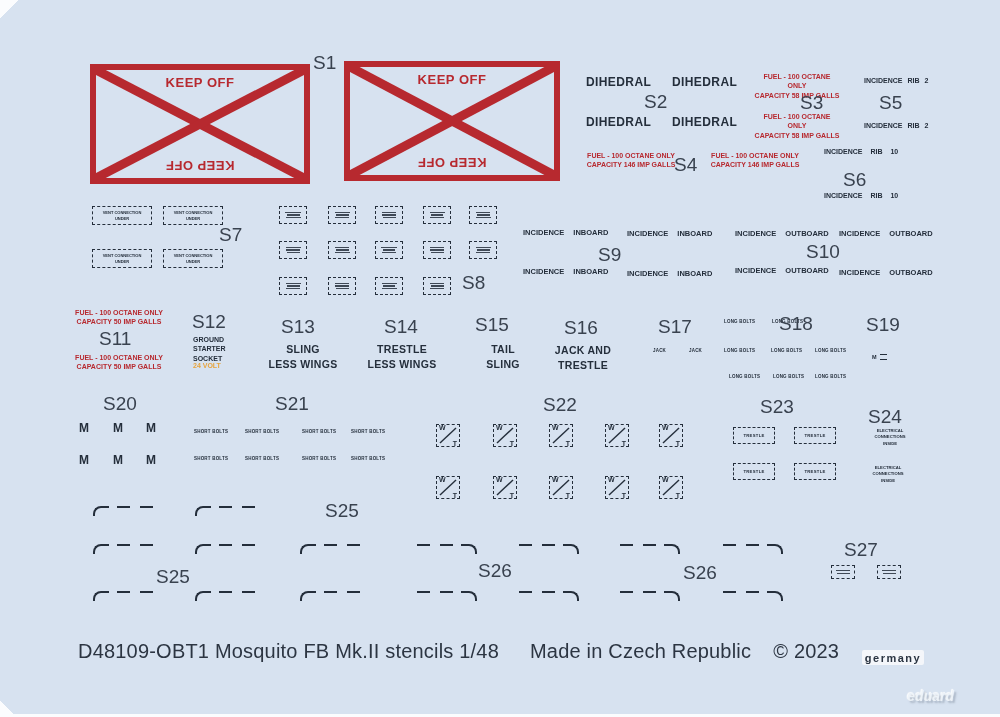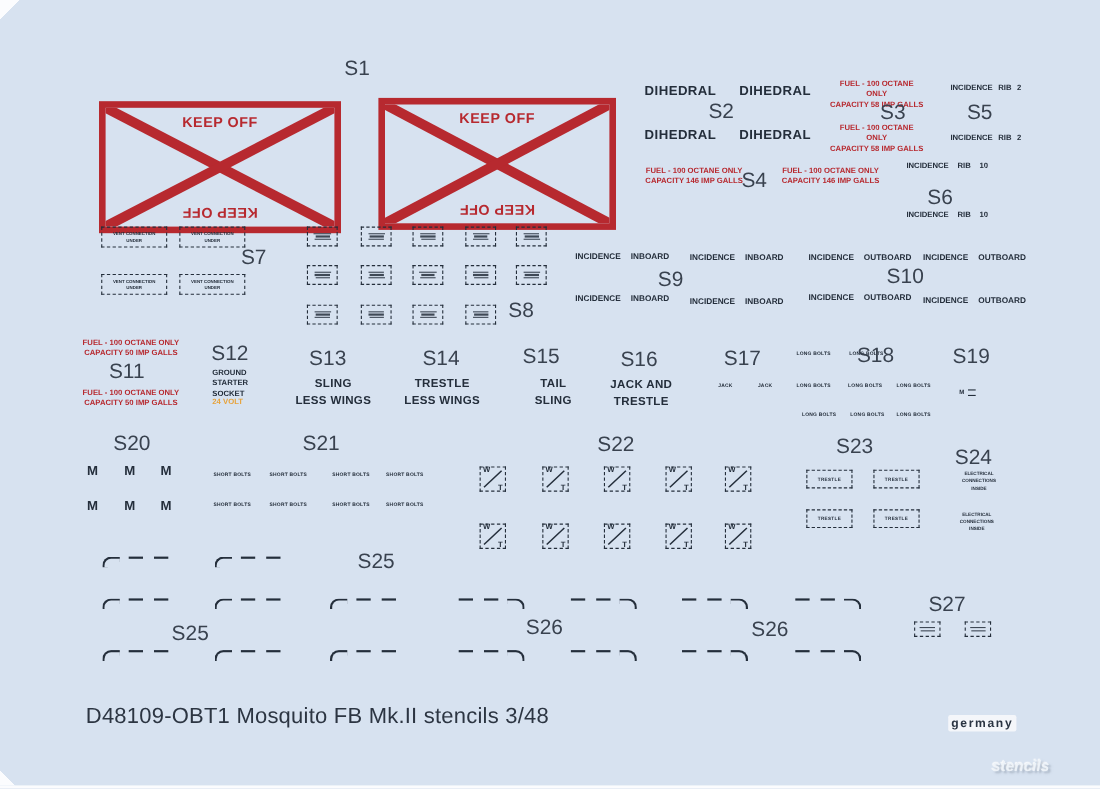--- a/index.html
+++ b/index.html
@@ -6,21 +6,21 @@
     --bg:#d7e2f0; --red:#b7292f; --ink:#242e3b; --orange:#e7a33c; --lbl:#39424f;
   }
   html,body{margin:0;padding:0;}
   body{font-family:"Liberation Sans",sans-serif;background:#c9d6e6;}
   .sheet{position:relative;width:1000px;height:717px;background:var(--bg);overflow:hidden;}
 
   .lbl{position:absolute;font-size:19px;color:var(--lbl);}
   .foot{position:absolute;font-size:20px;color:#2c3542;letter-spacing:.2px;}
 
   
-  .keepoff{position:absolute;border:6px solid var(--red);margin-top:28px;}
+  .keepoff{position:absolute;border:6px solid var(--red);}
   .keepoff svg{position:absolute;left:0;top:0;}
   .ko{position:absolute;left:0;right:0;text-align:center;font-size:13px;font-weight:bold;
       color:var(--red);letter-spacing:.5px;}
   .ko.top{top:5px;} .ko.bot{bottom:5px;transform:rotate(180deg);}
 
   
   .dih{position:absolute;font-size:12px;font-weight:bold;color:var(--ink);letter-spacing:.4px;}
   .fuel{position:absolute;font-size:7px;font-weight:bold;color:var(--red);line-height:1.35;text-align:center;}
   .inc{position:absolute;font-size:7.5px;font-weight:bold;color:var(--ink);word-spacing:7px;}
   .inc2{position:absolute;font-size:7px;font-weight:bold;color:var(--ink);word-spacing:3px;}
@@ -502,21 +502,25 @@
       <i class="hk"></i>
       <i class="dd d1"></i>
       <i class="dd d2"></i>
     </div>
   <div class="dseg R" style="left:719px;top:591px">
       <i class="hk"></i>
       <i class="dd d1"></i>
       <i class="dd d2"></i>
     </div>
 
-  <div class="foot" style="left:78px;top:640px">D48109-OBT1 Mosquito FB Mk.II stencils 3/48</div>
+  <div class="foot" style="left:78px;top:640px">D48109-OBT1 Mosquito FB Mk.II stencils 1/48</div>
+  <div class="foot" style="left:530px;top:640px;display:flex;gap:22px">
+    <span>Made in Czech Republic</span>
+    <span>© 2023</span>
+  </div>
   <div class="brand">germany</div>
 
-  <div class="wm wm3">stencils</div>
+  <div class="wm wm3">eduard</div>
 
   <div class="ctl"></div>
   <div class="cbl"></div>
   <div class="bstrip"></div>
 </div>
 
 </body></html>

